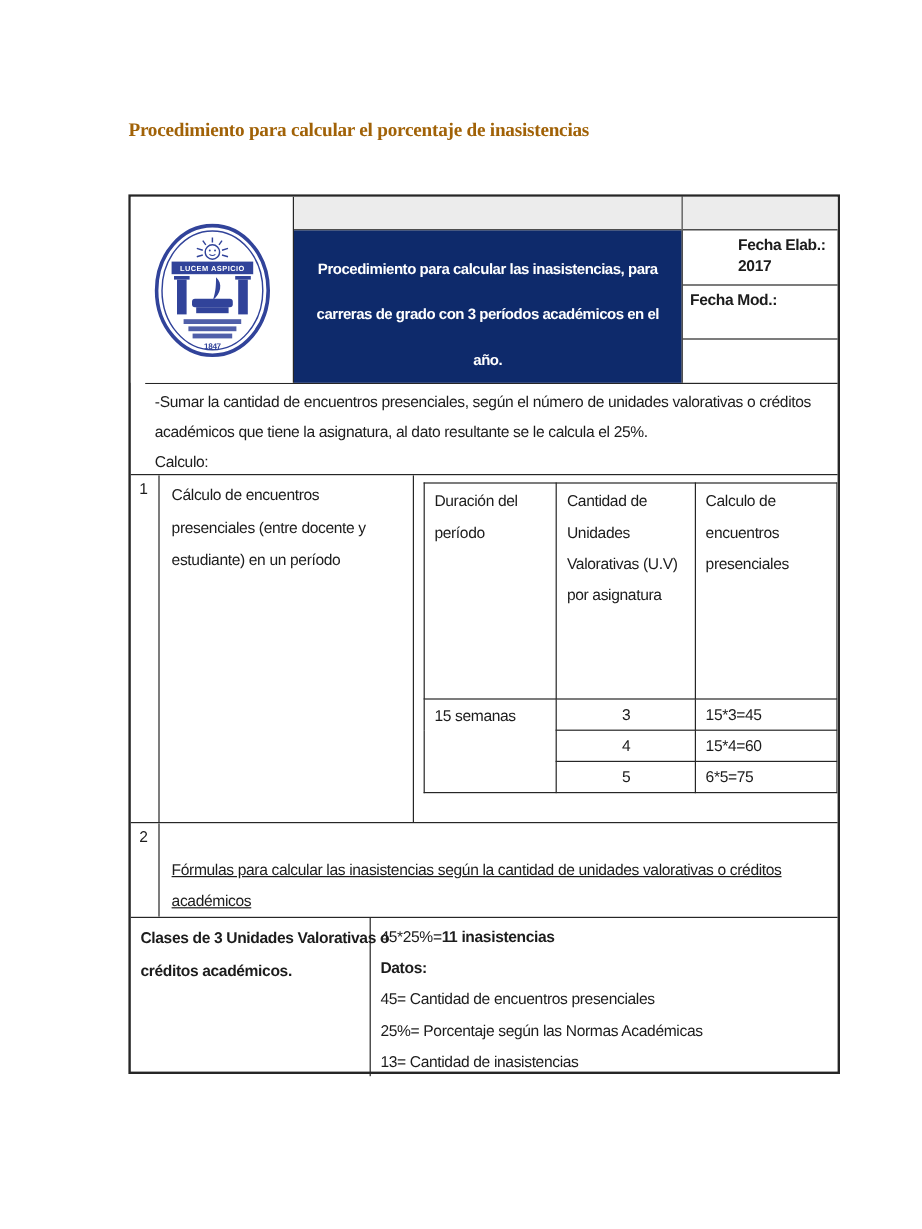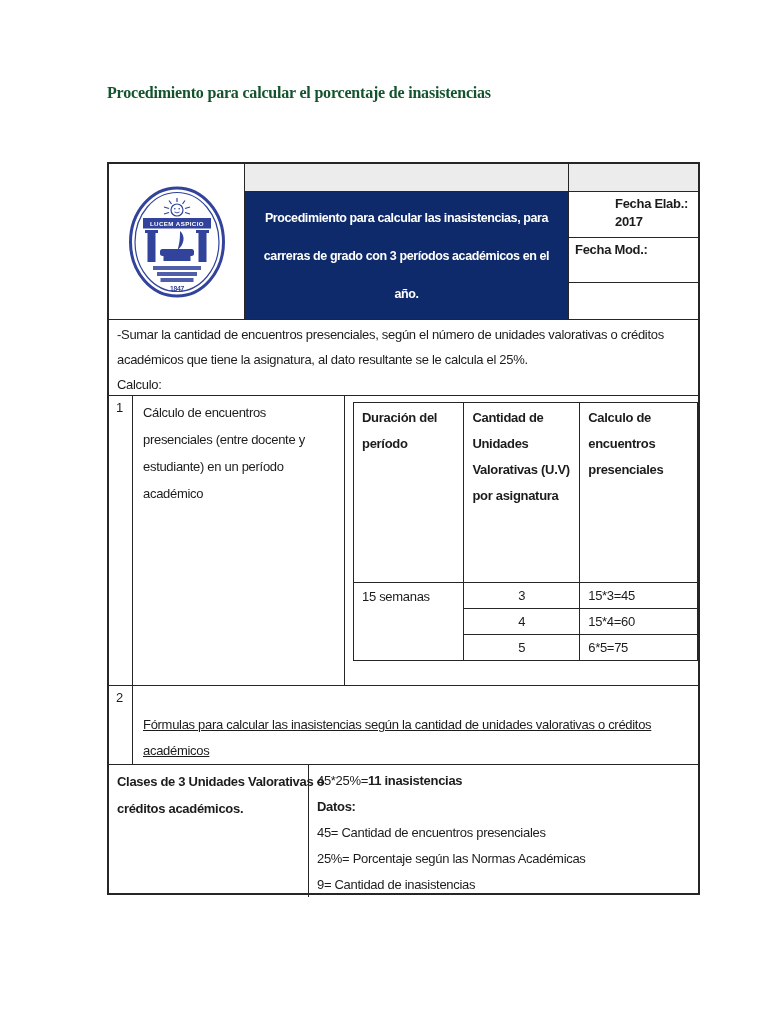--- a/index.html
+++ b/index.html
@@ -3,59 +3,59 @@
 <meta charset="utf-8">
 <style>
   html,body { margin:0; padding:0; background:#ffffff; }
   * { box-sizing:border-box; }
   .page {
     position:relative; width:768px; height:1024px; background:#ffffff;
     font-family:"Liberation Sans", sans-serif; color:#1c1c1c;
     font-size:13px; letter-spacing:-0.3px; overflow:hidden;
   }
   .doc-title {
-    position:absolute; left:107px; top:84px; margin:0;
+    position:absolute; left:107px; top:100px; margin:0;
     font-family:"Liberation Serif", serif; font-size:16px; font-weight:bold;
-    letter-spacing:-0.2px; color:#14532d;
+    letter-spacing:-0.2px; color:#a16207;
   }
   .doc-table {
     position:absolute; left:107px; top:162px; width:593px; height:733px;
     border:2px solid #262626; background:#fff;
   }
   .line { white-space:nowrap; line-height:26px; }
   
   .header-row { display:flex; height:155px; }
   .logo-cell { width:136px; border-right:1.5px solid #262626; display:flex; align-items:center; justify-content:center; background:#fff; }
   .mid-col { flex:1; display:flex; flex-direction:column; min-width:0; }
   .gray-strip { height:28px; background:#ececec; border-bottom:1.5px solid #262626; }
   .blue-cell {
     flex:1; background:#0e2a6b; color:#ffffff; font-weight:bold;
-    display:flex; flex-direction:column; align-items:center; justify-content:center;
+    display:flex; flex-direction:column; align-items:center; justify-content:flex-end;
     text-align:center; font-size:12.5px; letter-spacing:-0.4px; padding:0 8px;
   }
   .blue-cell .line { line-height:38px; }
   .right-col { width:130px; border-left:1.5px solid #262626; display:flex; flex-direction:column; }
   .fecha-cell { border-bottom:1.5px solid #262626; font-weight:bold; padding:3px 6px; line-height:18px; }
   .fecha-elab { height:46px;padding-left:46px; }
   .fecha-mod { height:45px; }
   .fecha-empty { flex:1; border-bottom:none; }
   
-  .intro-row { border-top:1.5px solid #262626; height:76px; padding:2px 8px; overflow:hidden; }
+  .intro-row { border-top:1.5px solid #262626; height:76px; padding:2px 8px; overflow:hidden;margin-left:12px; }
   .intro-row .line { line-height:25px; }
   
   .step1-row { border-top:1.5px solid #262626; height:290px; display:flex; overflow:hidden; }
   .num-cell { width:24px; border-right:1.5px solid #262626; padding:2px 0 0 7px; line-height:20px; }
   .desc-cell { width:212px; border-right:1.5px solid #262626; padding:3px 10px 0 10px; }
   .desc-cell .line { line-height:27px; }
   .content-cell { flex:1; padding:3px 0 0 7px; overflow:hidden; min-width:0; }
   .note .line { line-height:26px; }
   
   .inner-table { border-collapse:collapse; margin:3px 0 0 1px; table-layout:fixed; font-size:13px; letter-spacing:-0.3px; }
   .inner-table th, .inner-table td { border:1.5px solid #262626; }
-  .inner-table th { height:180px; vertical-align:top; text-align:left; font-weight:bold; padding:2px 8px; }
+  .inner-table th { height:180px; vertical-align:top; text-align:left; font-weight:normal; padding:2px 8px; }
   .inner-table th .line { line-height:26px; }
   .inner-table td { height:26px; padding:0; line-height:24px;margin-top:15px; }
   .dur-cell { vertical-align:top; padding:2px 8px !important; }
   .uv-cell { text-align:center; }
   .calc-cell { padding-left:8px !important; }
   .step2-row { border-top:1.5px solid #262626; height:79px; display:flex; overflow:hidden; }
   .step2-desc { flex:1; padding:26px 8px 0 10px;text-decoration:underline; }
   
   .example-row { border-top:1.5px solid #262626; height:133px; display:flex; overflow:hidden; }
   .example-label { width:200px; border-right:1.5px solid #262626; font-weight:bold; padding:3px 8px 0 8px; }
@@ -135,21 +135,20 @@
       <div class="line">académicos que tiene la asignatura, al dato resultante se le calcula el 25%.</div>
       <div class="line">Calculo:</div>
     </div>
 
     <div class="step1-row">
       <div class="num-cell">1</div>
       <div class="desc-cell">
         <div class="line">Cálculo de encuentros</div>
         <div class="line">presenciales (entre docente y</div>
         <div class="line">estudiante) en un período</div>
-        <div class="line">académico</div>
       </div>
       <div class="content-cell">
         <table class="inner-table">
           <colgroup>
               <col style="width:112px">
               <col style="width:116px">
               <col style="width:120px">
             </colgroup>
           <tbody>
               <tr>
@@ -198,18 +197,18 @@
     <div class="example-row">
       <div class="example-label">
         <div class="line">Clases de 3 Unidades Valorativas o</div>
         <div class="line">créditos académicos.</div>
       </div>
       <div class="example-datos">
         <div class="line"><span>45*25%=</span><span class="bold">11 inasistencias</span></div>
         <div class="line bold">Datos:</div>
         <div class="line">45= Cantidad de encuentros presenciales</div>
         <div class="line">25%= Porcentaje según las Normas Académicas</div>
-        <div class="line">9= Cantidad de inasistencias</div>
+        <div class="line">13= Cantidad de inasistencias</div>
       </div>
     </div>
 
   </div>
 </div>
 
 </body></html>

